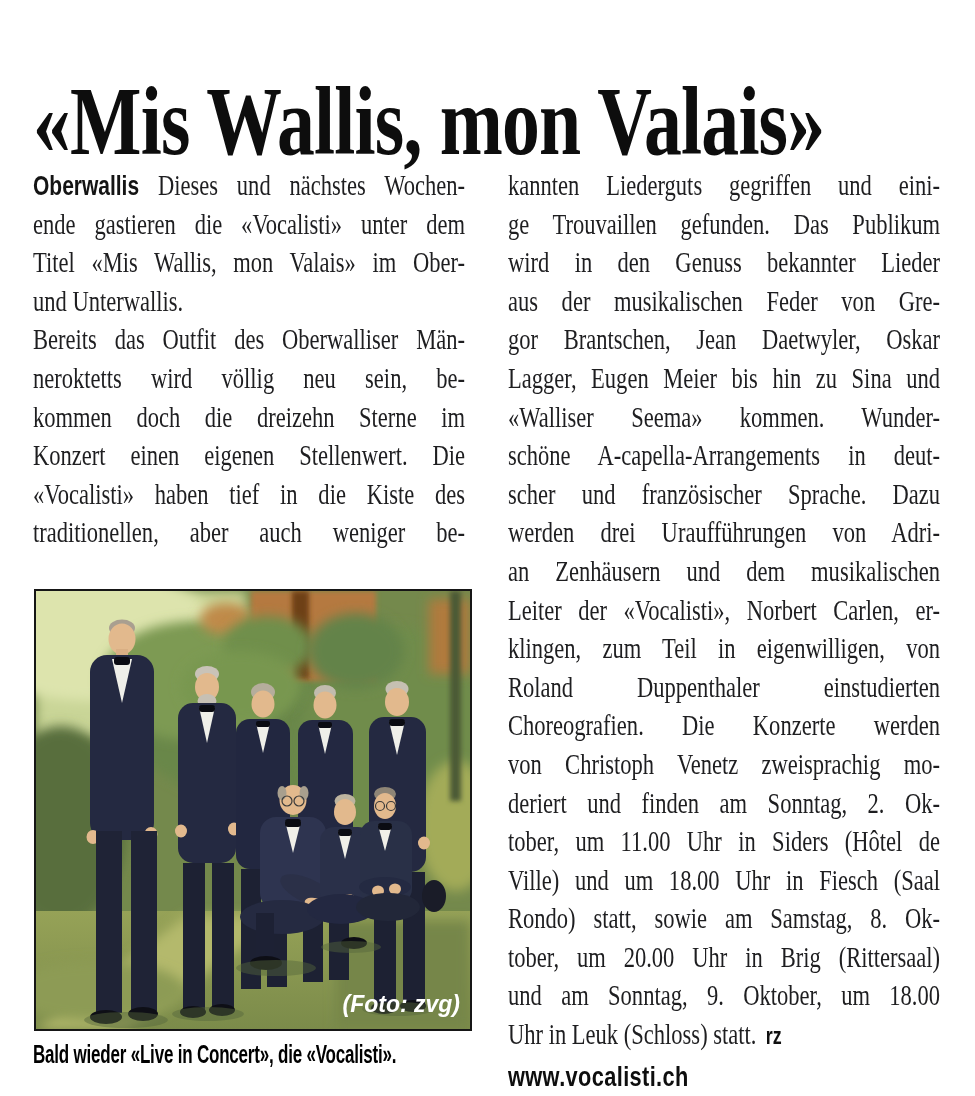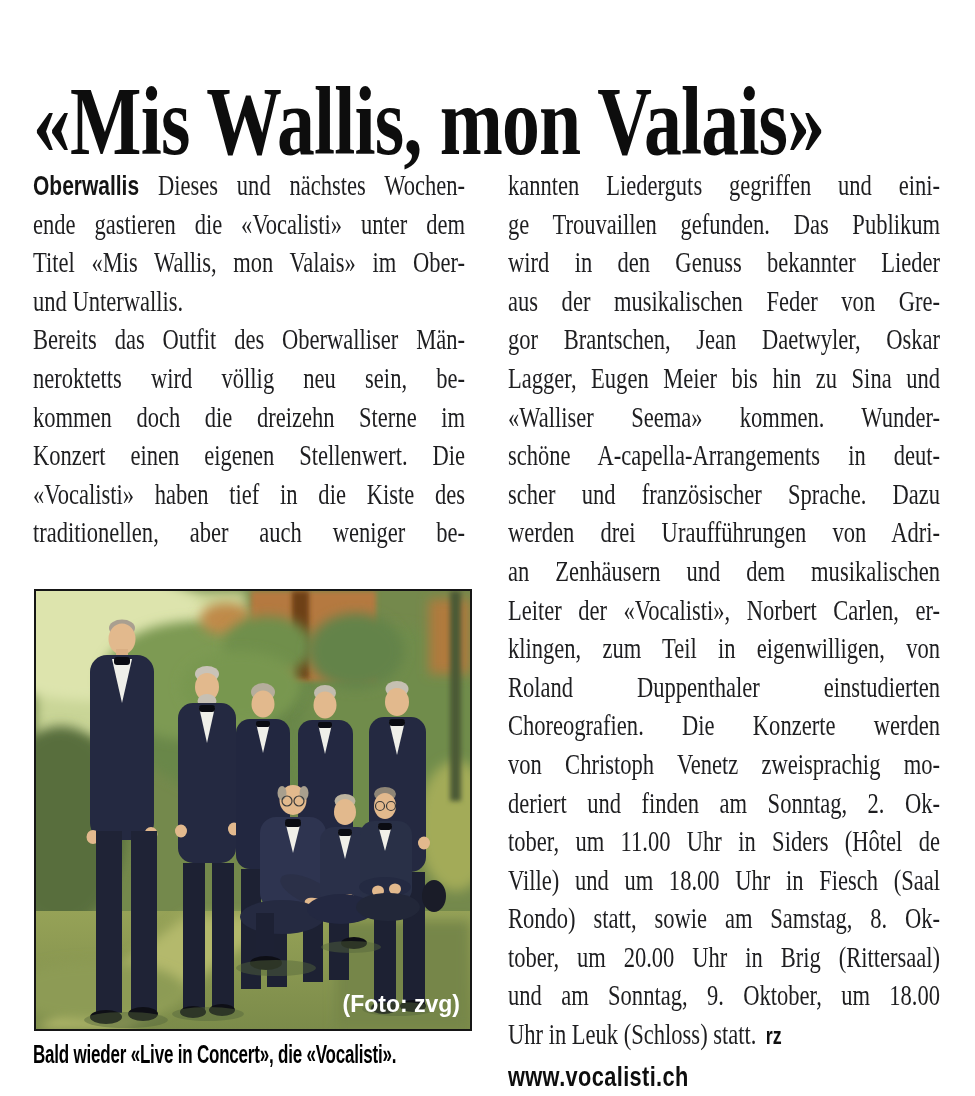--- a/index.html
+++ b/index.html
@@ -37,21 +37,21 @@
   }
   .weblink{
     margin-top:5px;width:556px;height:36px;line-height:36px;
     font-family:"Liberation Sans", sans-serif;
     font-weight:bold;font-size:28px;color:#0e0e0e;
     text-align:left;letter-spacing:0.5px;
     transform:scaleX(0.777);transform-origin:0 0;
   }
   .photo{
     position:absolute;left:34px;top:589px;width:438px;height:442px;
-    box-sizing:border-box;border:2px solid #161616;background:#0ea5e9;
+    box-sizing:border-box;border:2px solid #161616;background:#0ea5e9;font-style:italic;
   }
   .photo svg{display:block;width:100%;height:100%;}
   .caption{
     position:absolute;left:33px;top:1040px;
     font-family:"Liberation Sans", sans-serif;
     font-weight:bold;font-size:25px;color:#000;
     white-space:nowrap;letter-spacing:-0.3px;
     transform:scaleX(0.68);transform-origin:0 0;
   }
 </style>

